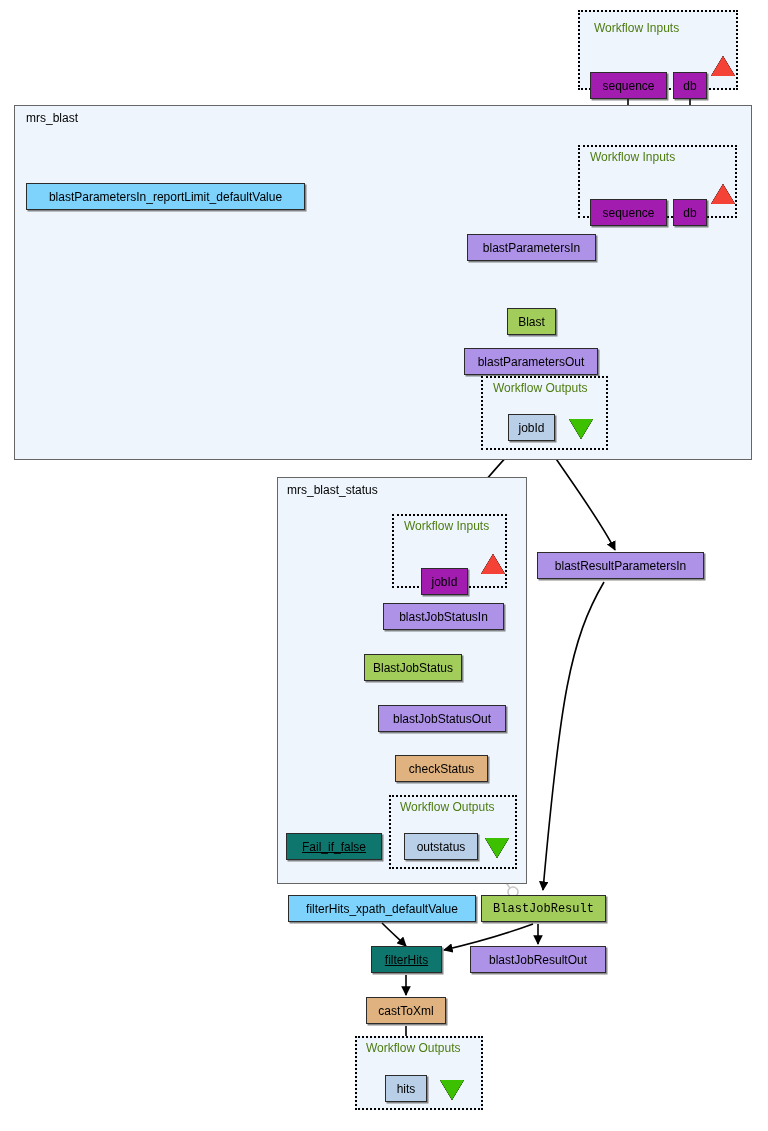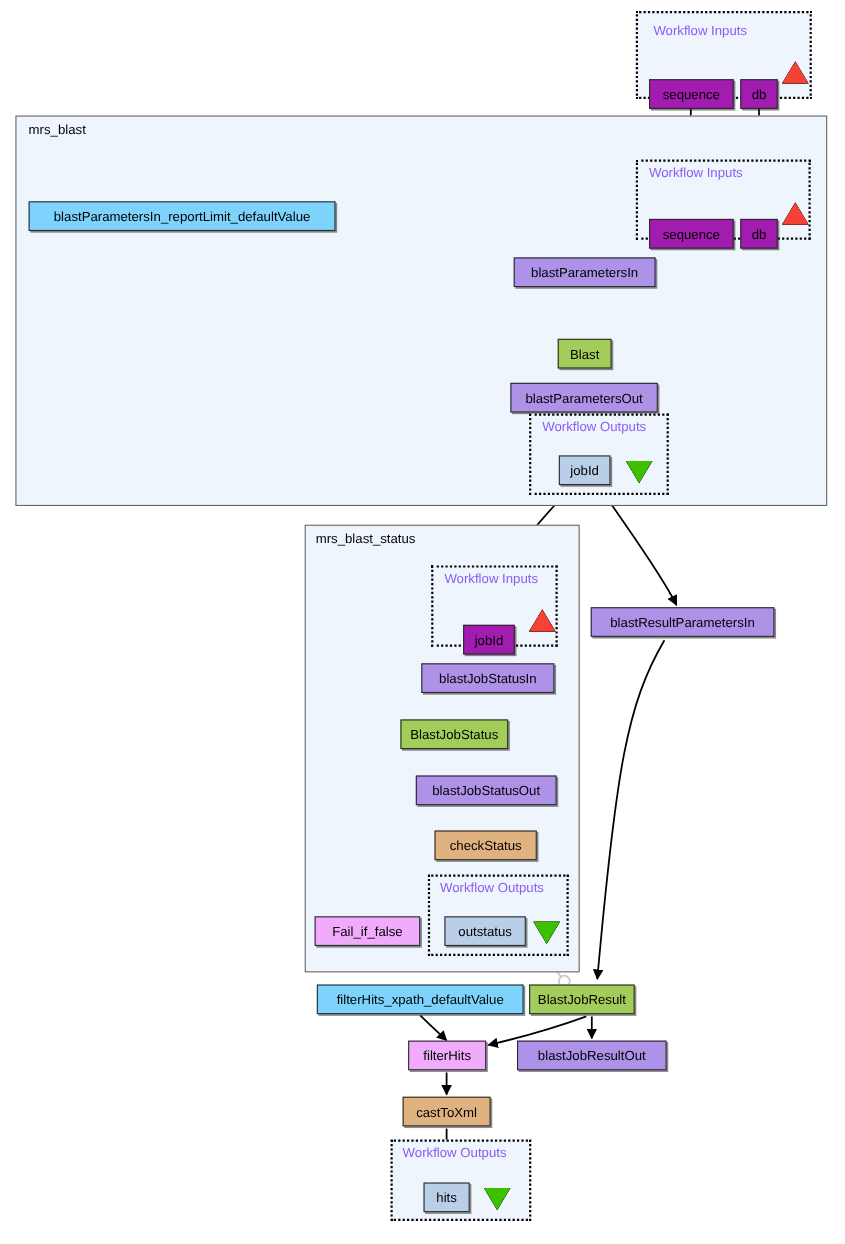--- a/index.html
+++ b/index.html
@@ -6,31 +6,31 @@
   body{width:768px;height:1131px;position:relative;
        font-family:"Liberation Sans","DejaVu Sans",sans-serif;
        -webkit-font-smoothing:antialiased;}
   #canvas{position:absolute;left:0;top:0;width:768px;height:1131px;overflow:hidden;}
   svg#edges{position:absolute;left:0;top:0;width:768px;height:1131px;pointer-events:none;}
 
   
   .cluster{position:absolute;background:#eef5fd;border:1px solid #666666;box-sizing:border-box;}
   .cluster-title{position:absolute;font-size:12px;color:#000;white-space:nowrap;}
   .dashbox{position:absolute;background:#eef5fd;border:2px dotted #000000;box-sizing:border-box;}
-  .dashbox-title{position:absolute;font-size:12px;color:#8b5cf6;white-space:nowrap;}
+  .dashbox-title{position:absolute;font-size:12px;color:#4d7c0f;white-space:nowrap;}
 
   
   .node{position:absolute;box-sizing:border-box;border:1px solid #2b2b2b;
         display:flex;align-items:center;justify-content:center;
         font-size:12px;color:#000000;white-space:nowrap;
         box-shadow:1.5px 1.5px 0 rgba(40,40,40,0.55);}
   .n-purple{background:#ad92e8;}
   .n-green{background:#a2cd5a;}
   .n-orange{background:#dfb280;}
-  .n-magenta{background:#f0abfc;}
+  .n-magenta{background:#0f766e;text-decoration:underline;}
   .n-steel{background:#7dd3fc;}
   .n-cyan{background:#a21caf;margin-top:16px;}
   .n-lightblue{background:#b9cfe7;}
 
   
   .tri{position:absolute;width:0;height:0;}
   .tri-up{border-left:12px solid transparent;border-right:12px solid transparent;
           border-bottom:20px solid #f44336;
           filter:drop-shadow(0 0 0.6px #000) drop-shadow(0 0 0.6px #000);}
   .tri-down{border-left:12px solid transparent;border-right:12px solid transparent;
@@ -188,21 +188,21 @@
   </div>
   <div class="tri tri-down" style="left:485px;top:838px;"></div>
 
   <div class="node n-purple" style="left:537px;top:552px;width:167px;height:27px;">
     <span>blastResultParametersIn</span>
   </div>
 
   <div class="node n-steel" style="left:288px;top:895px;width:188px;height:27px;">
     <span>filterHits_xpath_defaultValue</span>
   </div>
-  <div class="node n-green" style="left:481px;top:895px;width:96px;height:27px;">
+  <div class="node n-green" style="left:481px;top:895px;width:125px;height:27px;font-family:Liberation Mono, monospace;">
     <span>BlastJobResult</span>
   </div>
 
   <div class="node n-magenta" style="left:371px;top:946px;width:71px;height:27px;">
     <span>filterHits</span>
   </div>
   <div class="node n-purple" style="left:470px;top:946px;width:136px;height:27px;">
     <span>blastJobResultOut</span>
   </div>
 

